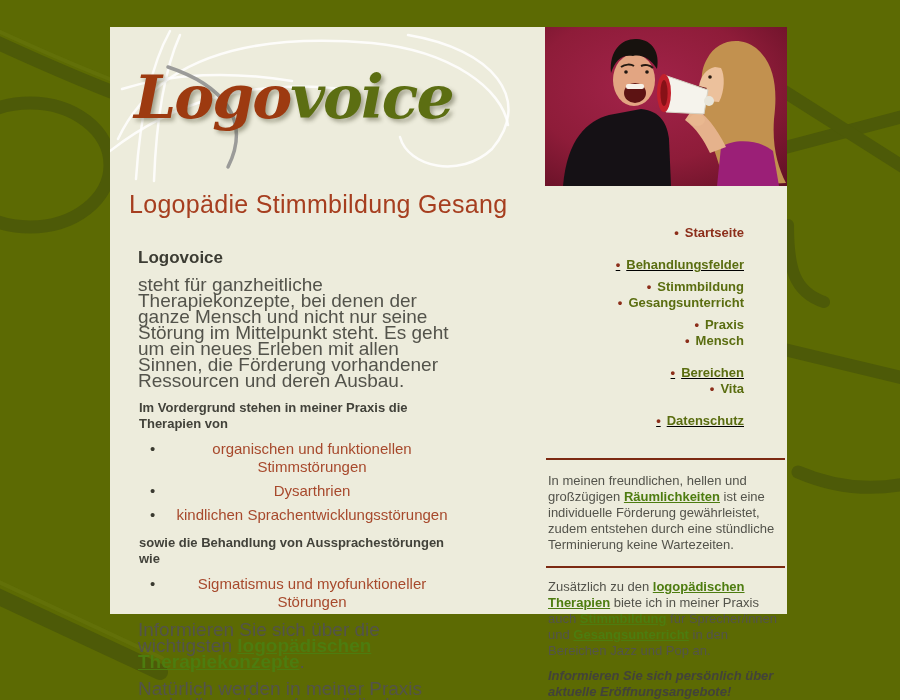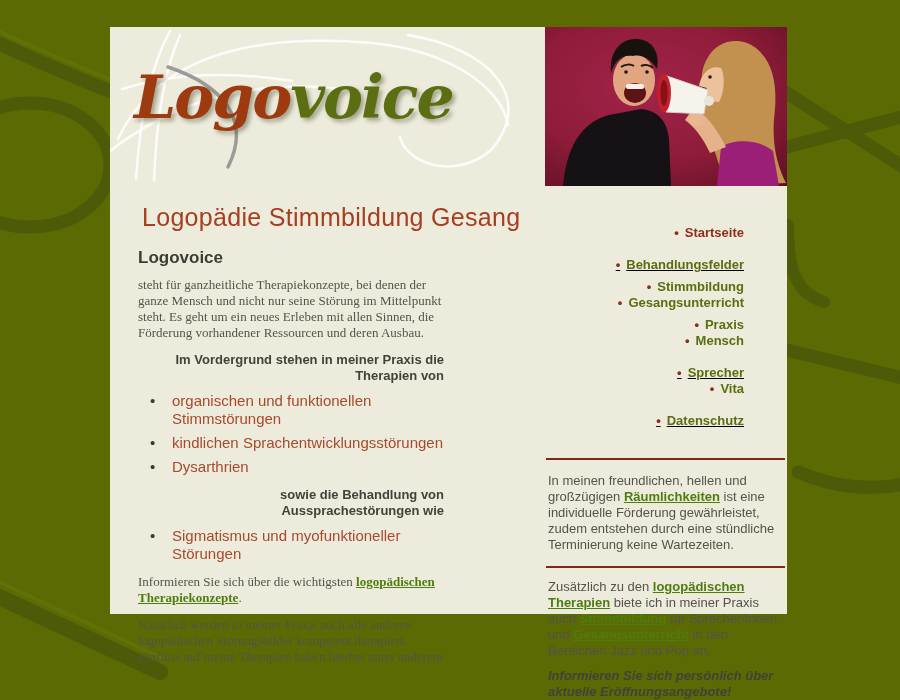--- a/index.html
+++ b/index.html
@@ -22,29 +22,29 @@
     font-size:60px;line-height:1;letter-spacing:-2px;
     text-shadow:3px 3px 4px rgba(70,70,45,0.45);
     white-space:nowrap;
   }
   .logo-p1{color:#9d3a10;}
   .logo-p2{color:#5c6e12;}
   
   .photo{position:absolute;left:435px;top:0;width:242px;height:159px;}
   
   h1.title{
-    position:absolute;left:19px;top:163px;margin:13px;
+    position:absolute;left:19px;top:163px;margin:0;
     font-size:25px;font-weight:400;color:#a63e1f;letter-spacing:0.3px;
   }
   
   .leftcol{position:absolute;left:28px;top:222px;width:314px;}
   .leftcol h2{font-size:17px;font-weight:bold;color:#3c3c33;margin:0 0 10px;line-height:18px;}
-  p.body{font-size:13px;line-height:16px;color:#53534b;margin:0 0 11px;font-family:Liberation Serif, serif;}
-  p.boldp{font-size:13px;line-height:16px;font-weight:bold;color:#42423a;margin:0 8px 8px;text-align:right;}
-  ul.redlist{list-style:none;margin:0 0 11px;padding:0 0 0 12px;}
+  p.body{font-size:19px;line-height:16px;color:#53534b;margin:0 0 11px;}
+  p.boldp{font-size:13px;line-height:16px;font-weight:bold;color:#42423a;margin:0 1px 8px;}
+  ul.redlist{list-style:none;margin:0 0 11px;padding:0 0 0 12px;text-align:center;}
   ul.redlist li{
     font-size:15px;line-height:18px;color:#a7492c;
     position:relative;padding-left:22px;margin-bottom:6px;
   }
   ul.redlist li::before{content:"\2022";position:absolute;left:0;top:0;color:#3a3a30;}
   a.olink{color:#4d7c0f;font-weight:bold;text-decoration:underline;cursor:pointer;}
   
   .rightcol{position:absolute;left:436px;top:0;width:241px;height:673px;}
   ul.nav{list-style:none;margin:0;padding:0;position:absolute;top:198px;right:43px;text-align:right;}
   ul.nav li{font-size:13px;line-height:16px;font-weight:bold;white-space:nowrap;cursor:pointer;}
@@ -135,41 +135,41 @@
   </svg>
 
   <h1 class="title">Logopädie Stimmbildung Gesang</h1>
 
   <div class="leftcol">
     <h2>Logovoice</h2>
     <p class="body">steht für ganzheitliche Therapiekonzepte, bei denen der ganze Mensch und nicht nur seine Störung im Mittelpunkt steht. Es geht um ein neues Erleben mit allen Sinnen, die Förderung vorhandener Ressourcen und deren Ausbau.</p>
     <p class="boldp">Im Vordergrund stehen in meiner Praxis die Therapien von</p>
     <ul class="redlist">
       <li>organischen und funktionellen Stimmstörungen</li>
+      <li>Dysarthrien</li>
       <li>kindlichen Sprachentwicklungsstörungen</li>
-      <li>Dysarthrien</li>
     </ul>
     <p class="boldp">sowie die Behandlung von Aussprachestörungen wie</p>
     <ul class="redlist">
       <li>Sigmatismus und myofunktioneller Störungen</li>
     </ul>
     <p class="body"><span>Informieren Sie sich über die wichtigsten </span><a class="olink">logopädischen Therapiekonzepte</a><span>.</span></p>
     <p class="body">Natürlich werden in meiner Praxis auch alle anderen logopädischen Störungsbilder kompetent therapiert. Einfluss auf meine Therapien haben hierbei unter anderem</p>
 
   </div>
 
   <div class="rightcol">
     <ul class="nav">
       <li class="active"><span class="blt">•</span><span class="lbl">Startseite</span></li>
       <li class="gap18"><span class="blt">•</span><span class="lbl">Behandlungsfelder</span></li>
       <li class="gap6"><span class="blt">•</span><span class="lbl">Stimmbildung</span></li>
       <li><span class="blt">•</span><span class="lbl">Gesangsunterricht</span></li>
       <li class="gap6"><span class="blt">•</span><span class="lbl">Praxis</span></li>
       <li><span class="blt">•</span><span class="lbl">Mensch</span></li>
-      <li class="gap18"><span class="blt">•</span><span class="lbl">Sprecher</span></li>
+      <li class="gap18"><span class="blt">•</span><span class="lbl">Bereichen</span></li>
       <li><span class="blt">•</span><span class="lbl">Vita</span></li>
       <li class="gap18"><span class="blt">•</span><span class="lbl">Datenschutz</span></li>
     </ul>
 
     <div class="rule rule1"></div>
 
     <div class="sidebox box1"><span>In meinen freundlichen, hellen und großzügigen </span><a class="olink">Räumlichkeiten</a><span> ist eine individuelle Förderung gewährleistet, zudem entstehen durch eine stündliche Terminierung keine Wartezeiten.</span></div>
 
     <div class="rule rule2"></div>
 

